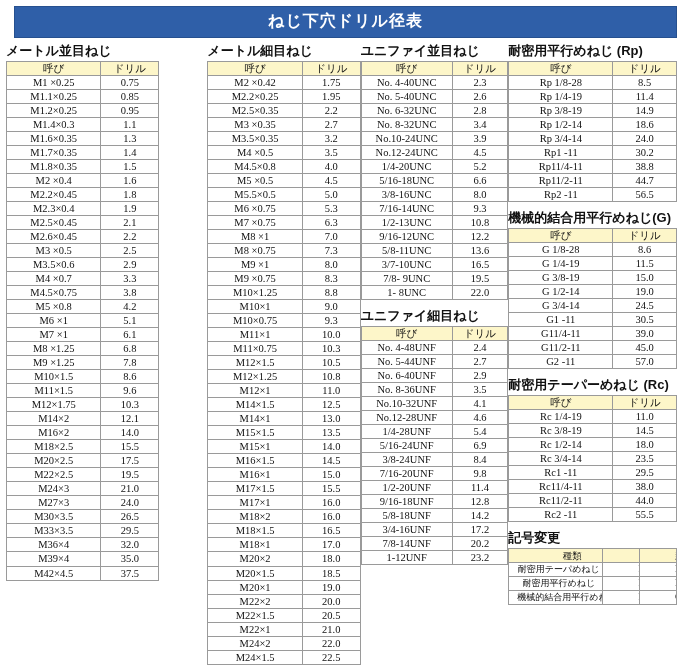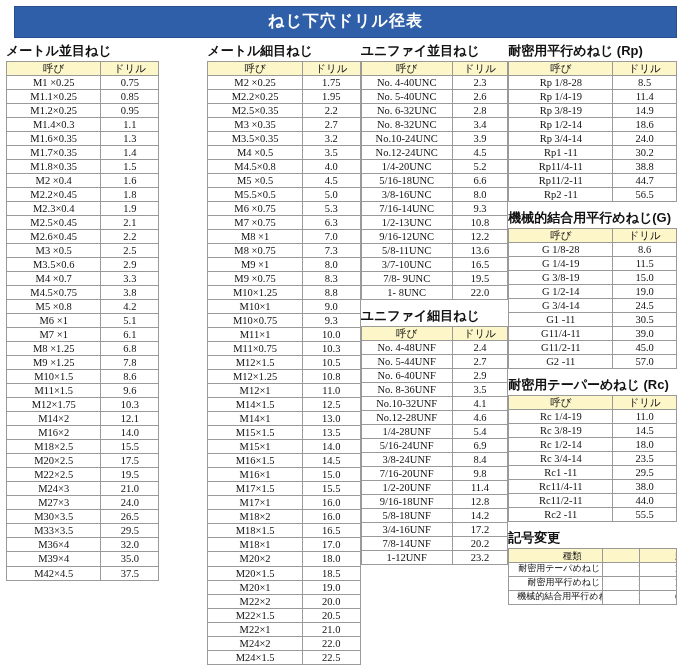--- a/index.html
+++ b/index.html
@@ -89,23 +89,23 @@
   table.t th.name { width: 62%; }
   table.t th.val { width: 38%; }
 
   
   .t.kigou th, .t.kigou td {
     font-size: 9.5px;
     height: 14px;
     padding-left: 35px;
   }
   .t.kigou td.k-name {
-    text-align: right;
+    text-align: center;
     padding-left: 8px;
-    font-family: Liberation Mono, monospace;
+    font-family: Liberation Sans, sans-serif;
     font-size: 9px;
   }
   .t.kigou th.k-name { width: 56%; }
   .t.kigou th.k-old, .t.kigou th.k-new { width: 22%; }
 </style>
 </head>
 <body>
 
 <div class="page">
 
@@ -278,21 +278,21 @@
         <div class="sec-title">メートル細目ねじ</div>
         <table class="t">
           <thead>
             <tr>
               <th class="name">呼び</th>
               <th class="val">ドリル</th>
             </tr>
           </thead>
           <tbody>
               <tr>
-                <td class="name">M2 ×0.25</td>
+                <td class="name">M2 ×0.42</td>
                 <td class="val">1.75</td>
               </tr>
               <tr>
                 <td class="name">M2.2×0.25</td>
                 <td class="val">1.95</td>
               </tr>
               <tr>
                 <td class="name">M2.5×0.35</td>
                 <td class="val">2.2</td>
               </tr>

